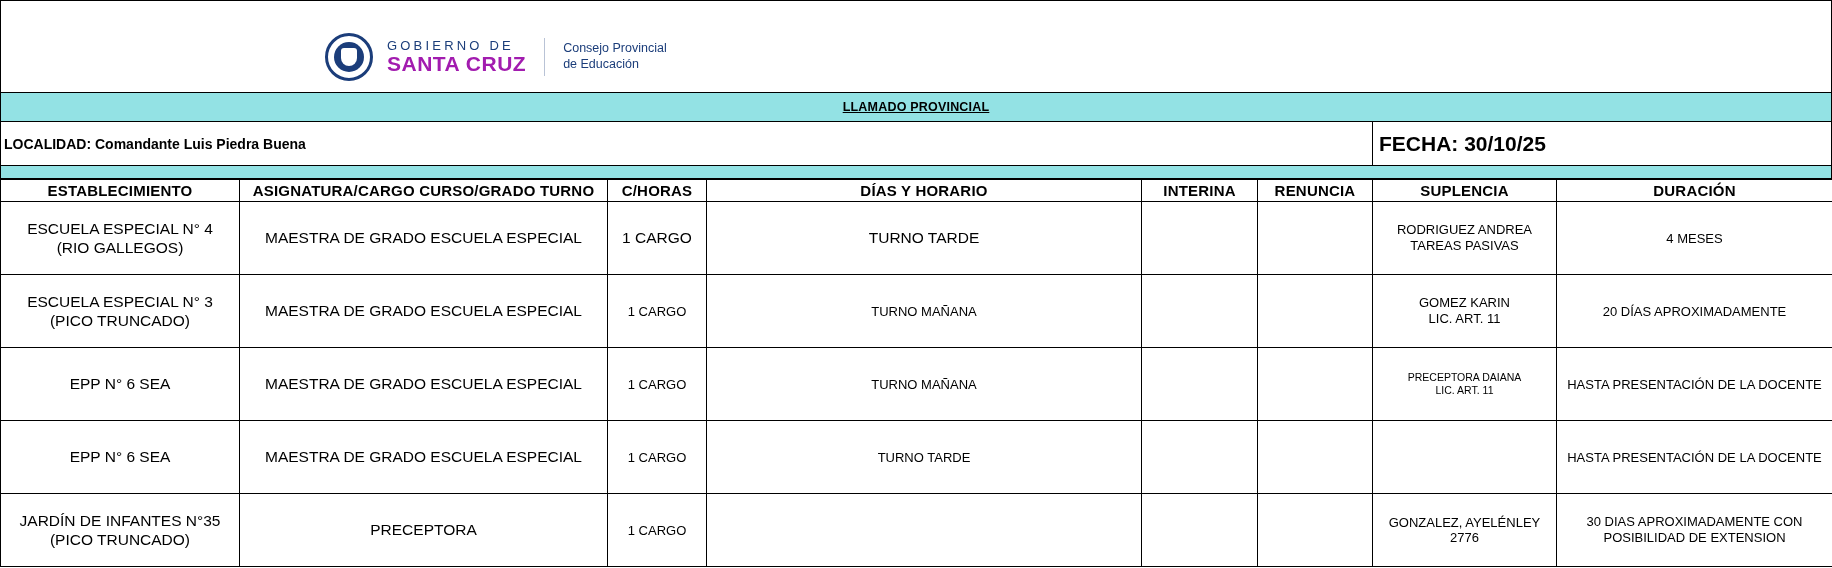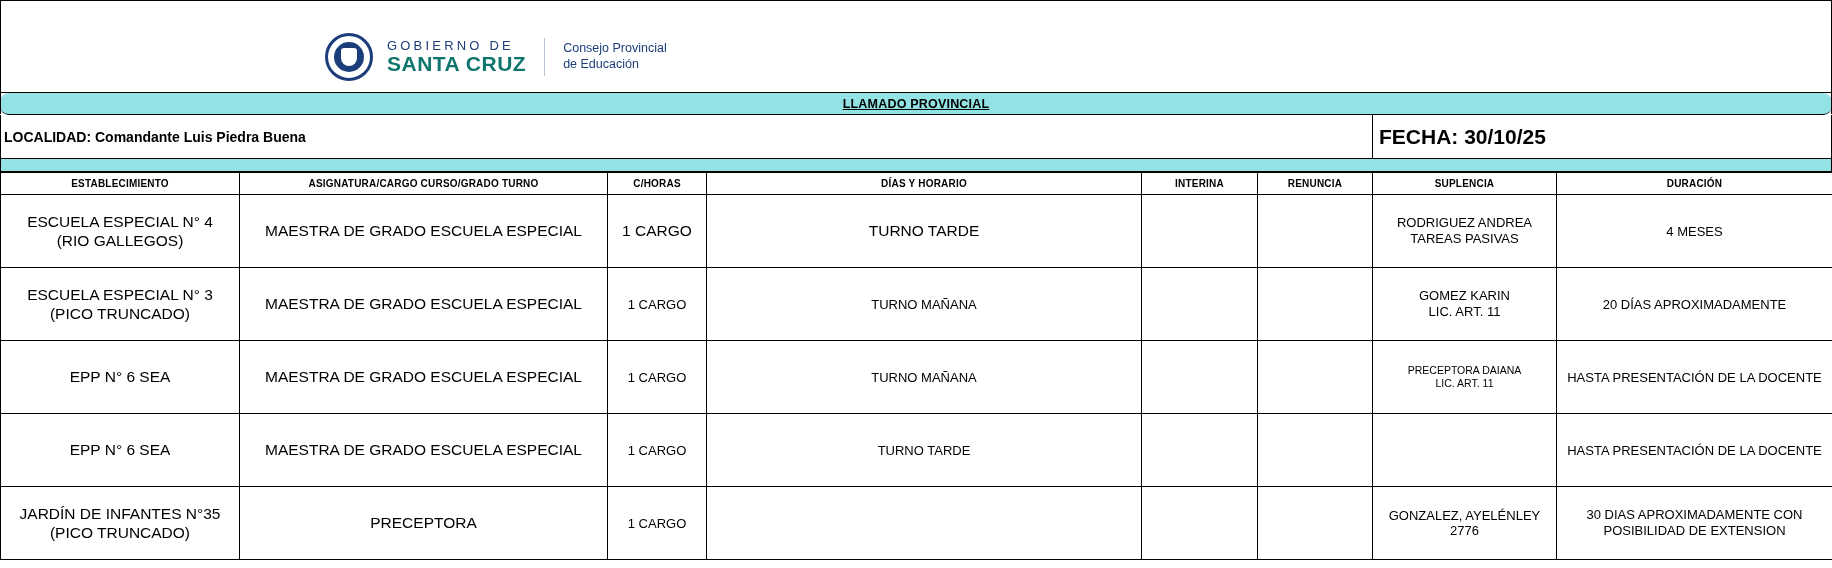--- a/index.html
+++ b/index.html
@@ -79,21 +79,21 @@
   }
   .gov-text .g1 {
     font-size: 13px;
     letter-spacing: 3.2px;
     color: #1b3d7a;
     font-weight: normal;
   }
   .gov-text .g2 {
     font-size: 21px;
     letter-spacing: 0.5px;
-    color: #0f766e;
+    color: #a21caf;
     font-weight: bold;
   }
   .divider-v {
     width: 1px;
     height: 38px;
     background: #b9c3d6;
     margin: 0 4px;
   }
   .council-text {
     line-height: 1.25;
@@ -101,25 +101,24 @@
     font-size: 12.5px;
   }
   
   .cyan-bar {
     background: #93e2e4;
     border-bottom: 1px solid #000;
     box-sizing: border-box;
     position: relative;
   }
   .cyan-bar.b1 {
-    height: 22px;
+    height: 29px;
     display: flex;
     align-items: center;
     justify-content: center;
-    border-radius: 9px;
   }
   .cyan-bar.b1 .title {
     font-size: 12.5px;
     font-weight: bold;
     text-decoration: underline;
     letter-spacing: 0.2px;
   }
   .cyan-bar.b2 {
     height: 13px;
   }
@@ -171,21 +170,21 @@
   table.grid th, table.grid td {
     border: 1px solid #000;
     text-align: center;
     vertical-align: middle;
     padding: 2px 4px;
     box-sizing: border-box;
     overflow: hidden;
   }
   table.grid thead th {
     height: 22px;
-    font-size: 10px;
+    font-size: 15px;
     font-weight: bold;
     letter-spacing: 0.2px;
   }
   table.grid tbody td {
     height: 73px;
   }
   .c-estab { width: 239px; }
   .c-asig  { width: 368px; }
   .c-horas { width: 99px; }
   .c-dias  { width: 435px; }

